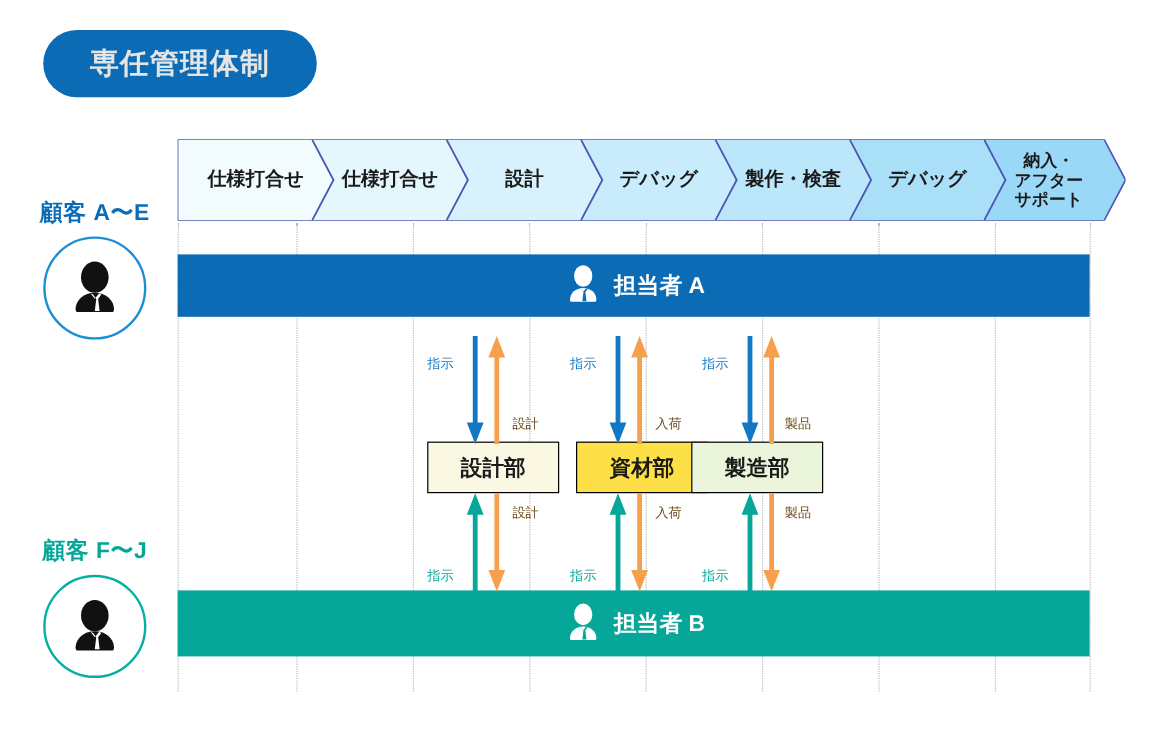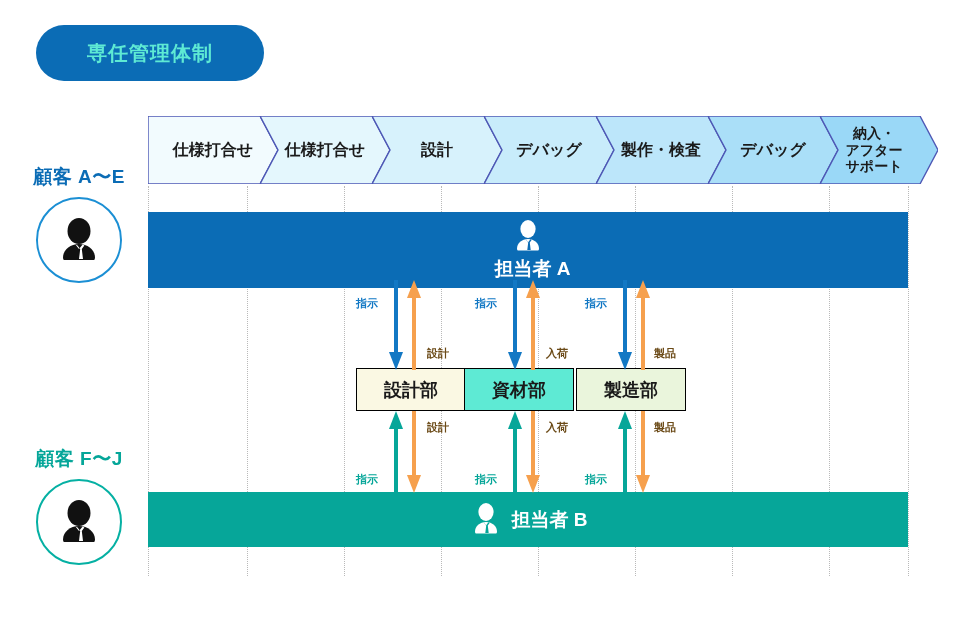--- a/index.html
+++ b/index.html
@@ -10,21 +10,21 @@
   }
   .stage{position:absolute;left:0;top:0;width:960px;height:627px;}
 
   
   .title-pill{
     position:absolute;left:36px;top:25px;width:228px;height:56px;
     background:#0b6cb5;border-radius:28px;
     display:flex;align-items:center;justify-content:center;
   }
   .title-pill span{
-    color:#5eead4;font-size:20px;font-weight:bold;letter-spacing:1px;
+    color:#e5e5e5;font-size:24px;font-weight:bold;letter-spacing:1px;
   }
 
   
   .coldash{
     position:absolute;top:186px;width:0;height:390px;
     border-left:1px dotted #b9b9b9;
   }
 
   
   .band{position:absolute;left:148px;top:116px;width:790px;height:68px;}
@@ -53,34 +53,34 @@
   .cust-b{left:14px;top:446px;}
   .cust-b .cname{color:#05a699;}
   .cust-b .circ{border:2px solid #05b0a3;}
 
   
   .staffbar{
     position:absolute;left:148px;width:760px;
     display:flex;align-items:center;justify-content:center;
   }
   .staffbar .stxt{color:#fff;font-size:19px;font-weight:bold;margin-left:9px;}
-  .bar-a{top:212px;height:76px;background:#0b6cb5;flex-direction:column;}
+  .bar-a{top:212px;height:52px;background:#0b6cb5;}
   .bar-b{top:492px;height:55px;background:#06a699;}
 
   
   .dept{
     position:absolute;top:368px;height:43px;
     border:1px solid #000000;box-sizing:border-box;
     display:flex;align-items:center;justify-content:center;
     font-size:18px;font-weight:bold;color:#1a1a1a;
   }
 
   
   .arrow{position:absolute;width:0;}
-  .alabel{position:absolute;font-size:11px;font-weight:bold;white-space:nowrap;}
+  .alabel{position:absolute;font-size:11px;font-weight:normal;white-space:nowrap;}
   .al-ins-top{color:#1278c4;}
   .al-ins-bot{color:#06a699;}
   .al-ret{color:#6b4a17;}
 </style>
 </head>
 <body>
 
 <div class="stage">
 
   <div class="title-pill">
@@ -178,21 +178,21 @@
   <div class="staffbar bar-b">
     <svg width="34" height="38" viewBox="0 0 34 38">
       <ellipse cx="17" cy="11" rx="7.6" ry="9" fill="#ffffff"></ellipse>
       <path d="M17 21c-6.2 0-11 4.3-11 9.6 0 .9 .3 1.6 .7 1.8h20.6c .4-.2 .7-.9 .7-1.8C28 25.3 23.2 21 17 21z" fill="#ffffff"></path>
       <path d="M14.6 21.3l2.4 3.1 2.4-3.1 1.2.7-1.8 2.4 .9 7.6h-3.4l.9-7.6-1.8-2.4z" fill="#06a699"></path>
     </svg>
     <span class="stxt">担当者 B</span>
   </div>
 
   <div class="dept" style="left:356px;width:110px;background:#faf8e3">設計部</div>
-  <div class="dept" style="left:464px;width:110px;background:#5eead4">資材部</div>
+  <div class="dept" style="left:480px;width:110px;background:#fde047">資材部</div>
   <div class="dept" style="left:576px;width:110px;background:#eaf5dc">製造部</div>
 
   <svg class="arrow" style="left:386px;top:280px;width:20px;height:90px" viewBox="0 0 20 90">
     <line x1="10" y1="0" x2="10" y2="76" stroke="#1278c4" stroke-width="4"></line>
     <polygon points="10,90 3,72 17,72" fill="#1278c4"></polygon>
   </svg>
   <svg class="arrow" style="left:404px;top:280px;width:20px;height:90px" viewBox="0 0 20 90">
     <line x1="10" y1="90" x2="10" y2="14" stroke="#f6a04d" stroke-width="4"></line>
     <polygon points="10,0 3,18 17,18" fill="#f6a04d"></polygon>
   </svg>

